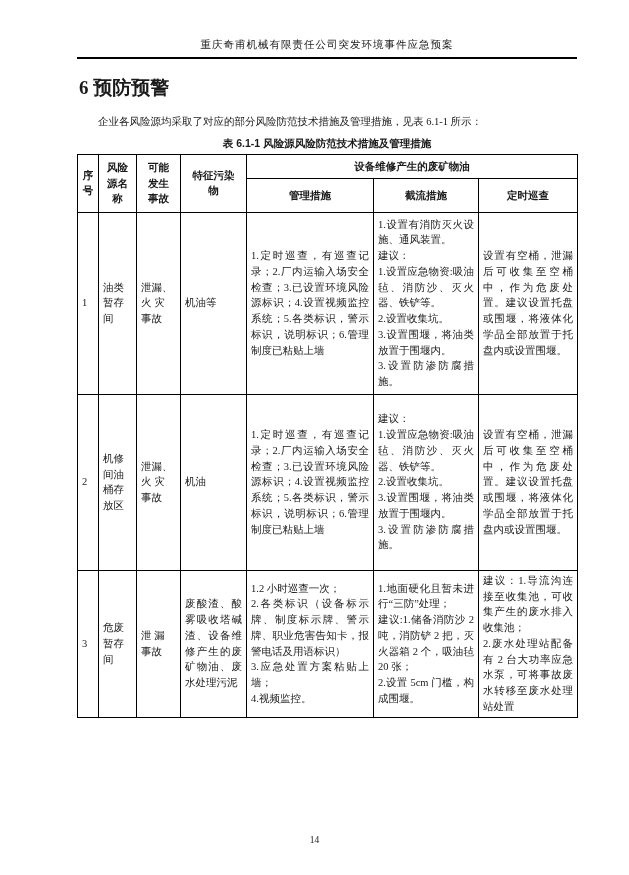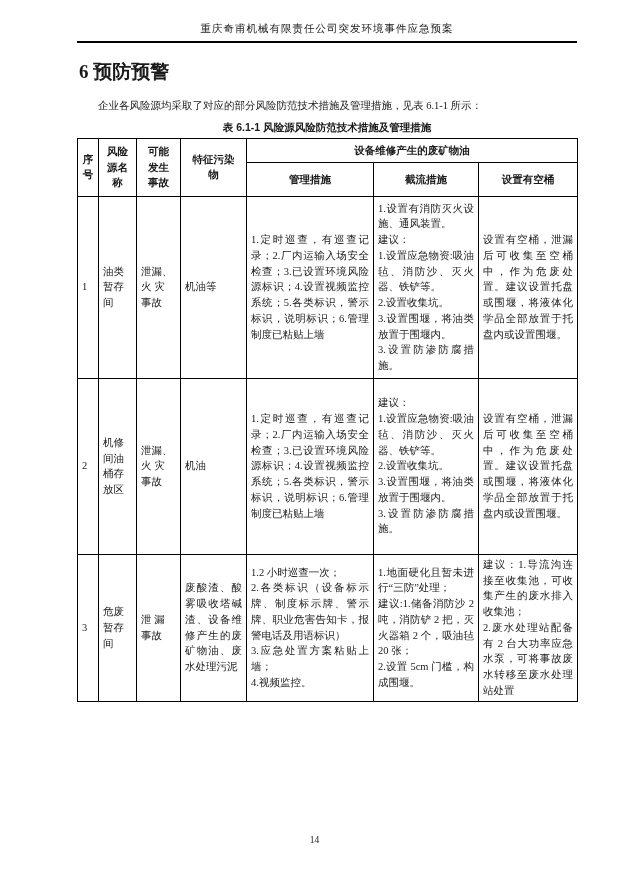--- a/index.html
+++ b/index.html
@@ -6,21 +6,21 @@
   .page{
     position:relative;
     width:629px;height:875px;
     margin:0 auto;
     background:#ffffff;
     color:#1a1a1a;
     font-family:"Liberation Serif","DejaVu Serif",serif;
     overflow:hidden;
     box-sizing:border-box;
   }
-  .content{padding:22px 52px 0 77px;}
+  .content{padding:38px 52px 0 77px;}
   .doc-header{
     text-align:center;
     font-size:10.5px;
     letter-spacing:1px;
     padding-bottom:5px;
     border-bottom:2px solid #000;
   }
   .h1{
     font-family:Liberation Serif, serif;
     font-size:19px;font-weight:700;
@@ -111,21 +111,21 @@
           <th rowspan="2">可能
 发生
 事故</th>
           <th rowspan="2">特征污染
 物</th>
           <th colspan="3">设备维修产生的废矿物油</th>
         </tr>
         <tr class="hr2">
           <th>管理措施</th>
           <th>截流措施</th>
-          <th>设置有空桶</th>
+          <th>定时巡查</th>
         </tr>
       </thead>
       <tbody>
         <tr class="r1">
           <td class="cellc">1</td>
           <td class="cellc">油类
 暂存
 间</td>
           <td class="cellc">泄漏、
 火 灾

